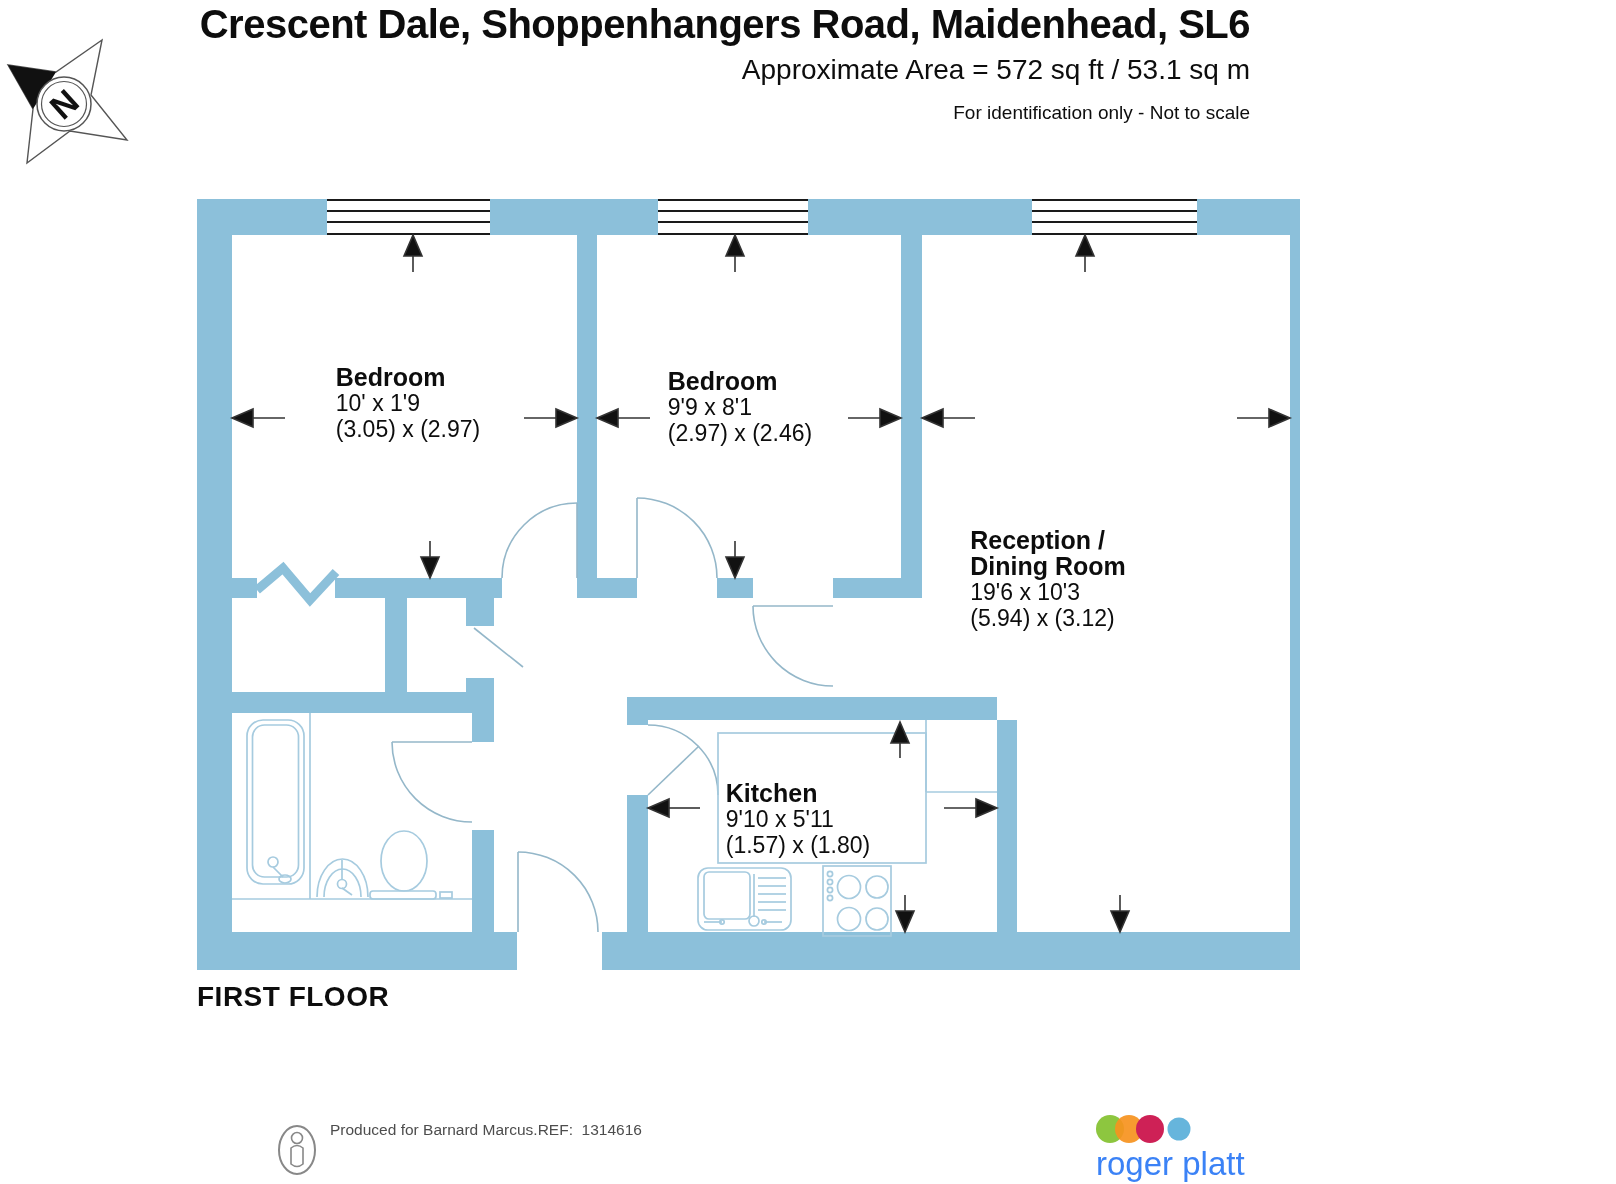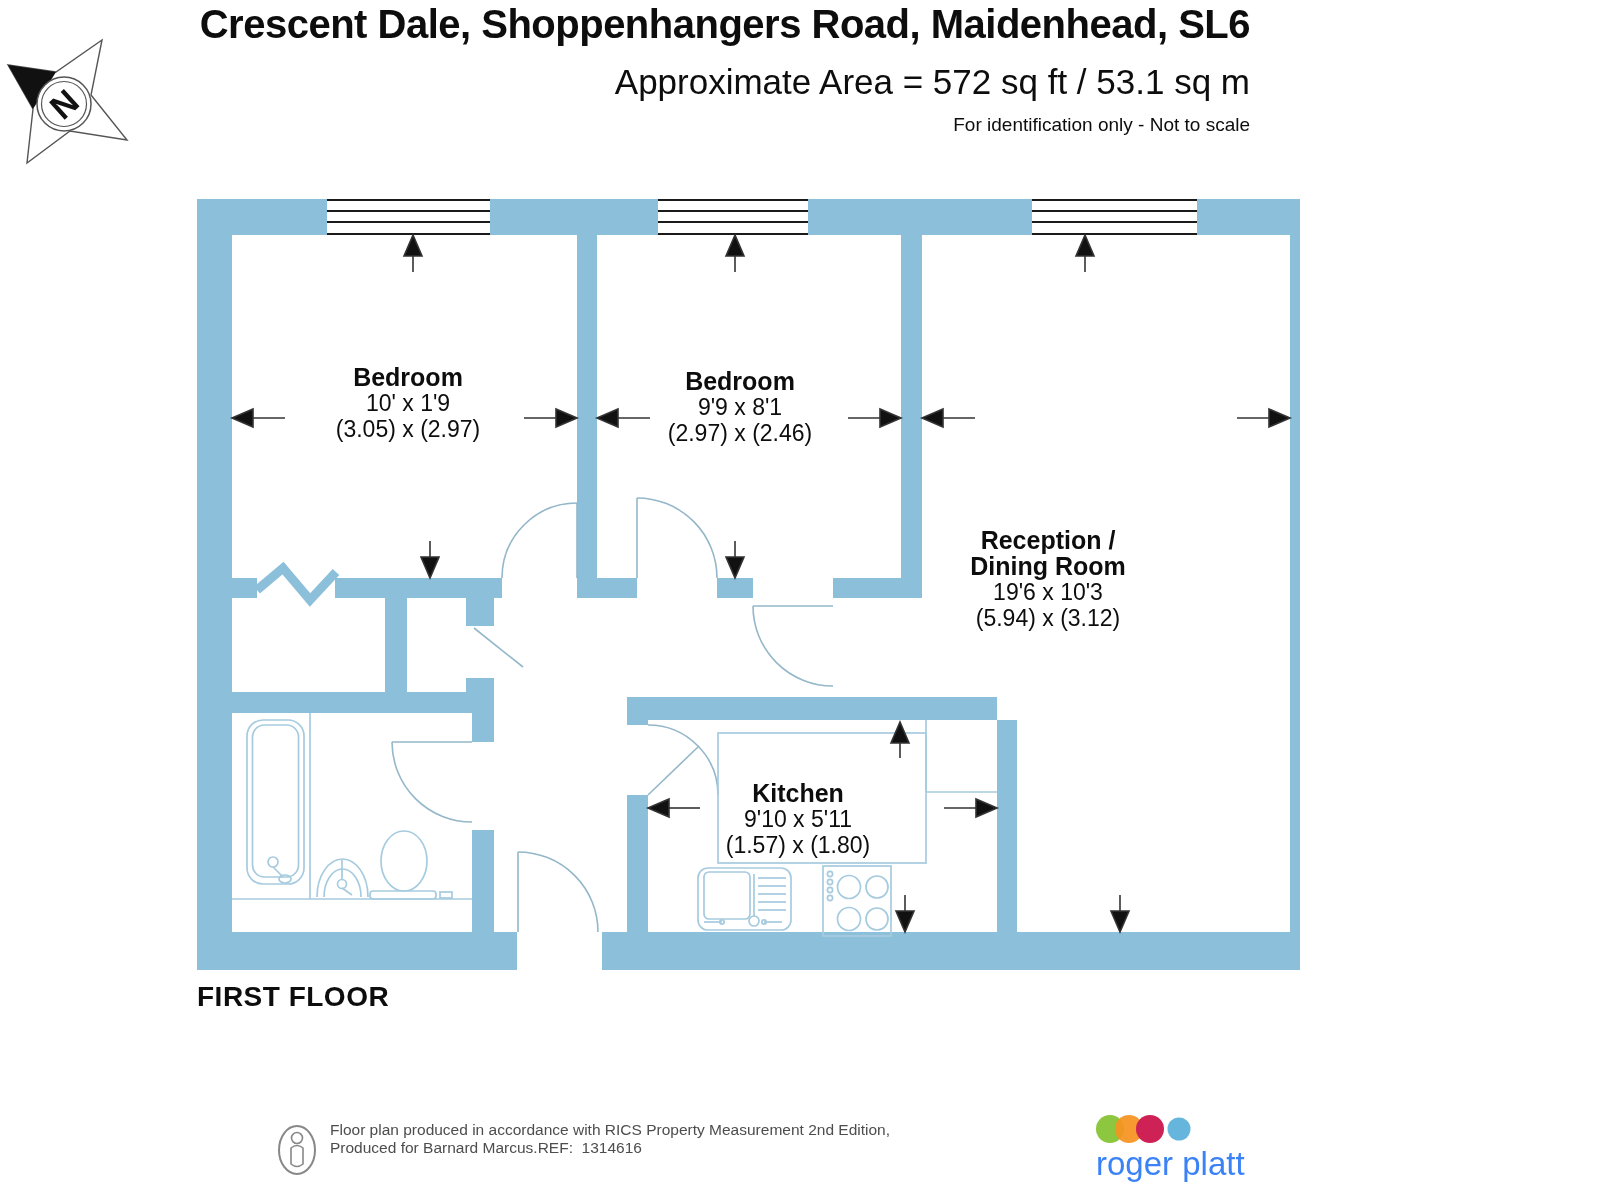--- a/index.html
+++ b/index.html
@@ -7,29 +7,29 @@
     --fixline:#a6cbdf;
     --doorline:#94b7c9;
     --ink:#0d0d0d;
   }
   html,body{margin:0;padding:0;background:#fff;}
   .page{position:relative;width:1300px;height:1184px;background:#fff;overflow:hidden;
         font-family:"Liberation Sans",sans-serif;color:var(--ink);}
   
   .header{position:absolute;top:0;right:50px;text-align:right;}
   .title{font-size:40px;font-weight:bold;line-height:48px;letter-spacing:-0.5px;}
-  .area-line{font-size:35px;line-height:32px;margin-top:18px;}
+  .area-line{font-size:28px;line-height:32px;margin-top:6px;}
   .disclaimer{font-size:19px;line-height:22px;margin-top:16px;}
   
   .wall{position:absolute;background:var(--wall);}
   .window{position:absolute;top:199px;height:36px;background:#fff;box-sizing:border-box;
           border-top:2px solid #1a1a1a;border-bottom:2px solid #1a1a1a;}
   .window::before,.window::after{content:"";position:absolute;left:0;right:0;height:2px;background:#1a1a1a;}
   .window::before{top:9px;} .window::after{top:20px;}
-  .room-label{position:absolute;transform:translateX(-50%);text-align:center;white-space:nowrap;}
+  .room-label{position:absolute;transform:translateX(-50%);white-space:nowrap;}
   .room-label .rname{display:block;font-weight:bold;font-size:25px;line-height:26px;}
   .room-label .rdim{display:block;font-size:23px;line-height:26px;}
   .floor-label{position:absolute;left:197px;top:981px;font-size:28px;font-weight:bold;letter-spacing:0.5px;}
   .overlay{position:absolute;left:0;top:0;pointer-events:none;}
   
   .footer-text{position:absolute;left:330px;top:1121px;font-size:15.5px;line-height:17.5px;color:#4d4d4d;}
   .footer-text .copyright{margin-left:18px;}
   .footer-text .ref{white-space:pre;}
   .brand-text{position:absolute;left:1096px;top:1145px;font-size:33px;color:#3b82f6;letter-spacing:0px;}
 </style>
@@ -262,21 +262,20 @@
   </div>
   <div class="room-label" style="left:798px;top:780px;">
     <span class="rname">Kitchen</span>
     <span class="rdim">9'10 x 5'11</span>
     <span class="rdim">(1.57) x (1.80)</span>
   </div>
 
   <div class="floor-label">FIRST FLOOR</div>
 
   <div class="footer-text">
-    <div>Floor plan produced in accordance with RICS Property Measurement 2nd Edition,</div>
     <div>
       <span>Produced for Barnard Marcus.</span><span class="ref">REF:  1314616</span>
     </div>
   </div>
 
   <div class="brand-text">roger platt</div>
 
 </div>
 
 </body></html>

